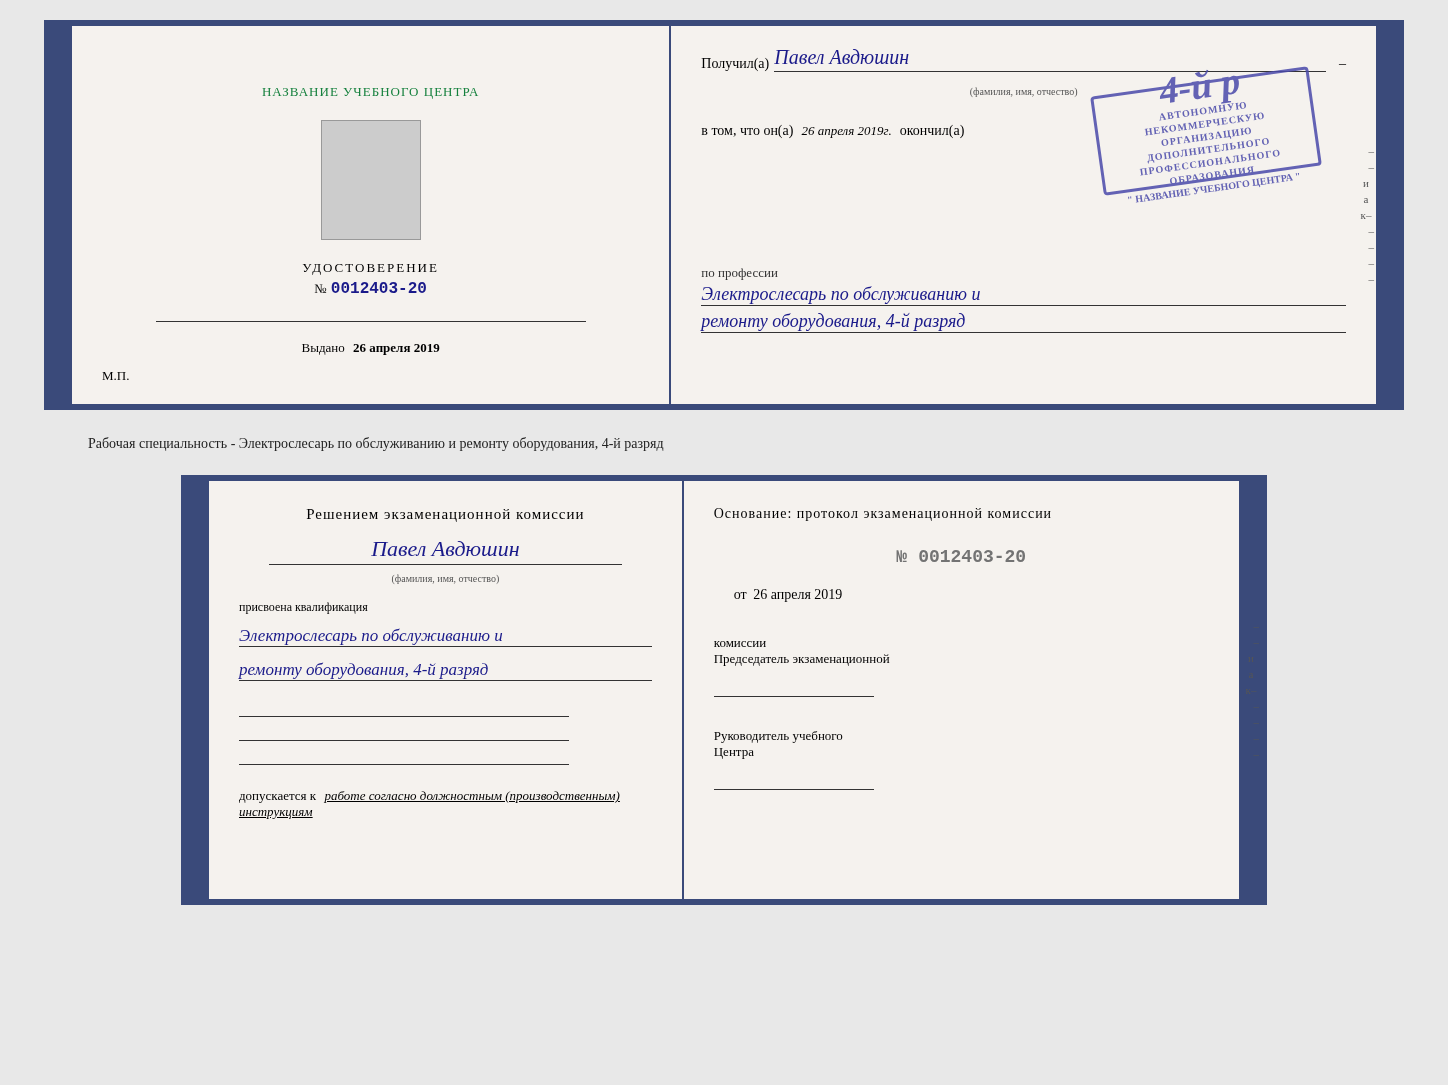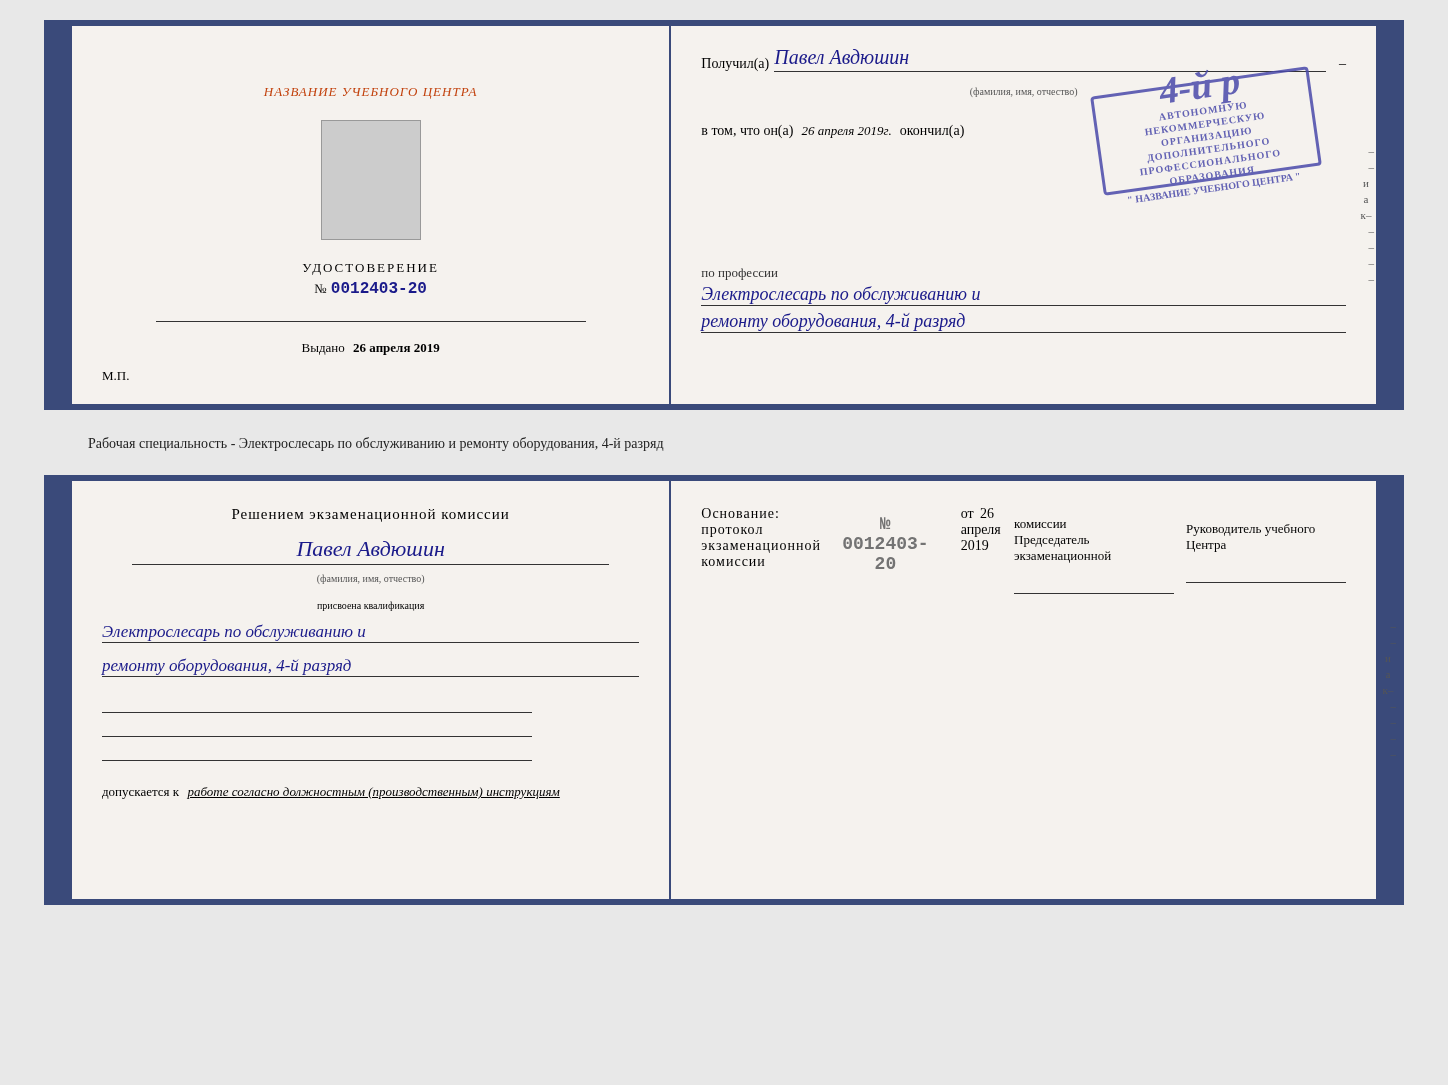--- a/index.html
+++ b/index.html
@@ -57,24 +57,23 @@
     .doc-spine-right {
       width: 22px;
       background: #3a4a7a;
       flex-shrink: 0;
     }
 
     .doc-title-center {
       text-align: center;
       font-size: 13px;
       letter-spacing: 1px;
-      color: #c2410c;
+      color: #15803d;
       margin-bottom: 20px;
       text-transform: uppercase;
-      font-style: italic;
     }
 
     .photo-placeholder {
       width: 100px;
       height: 120px;
       background: #ccc;
       border: 1px solid #999;
       margin-bottom: 20px;
     }
 
@@ -213,39 +212,40 @@
       padding: 8px 0 5px 44px;
       width: 1360px;
       margin: 0 auto;
     }
 
     
     .document-bottom {
       display: flex;
       background: #f5f2ee;
       border: 6px solid #3a4a7a;
-      width: 1360px;
+      width: 1086px;
       margin: 0 auto;
       min-height: 430px;
       position: relative;
     }
 
     .bottom-left {
       flex: 1;
       padding: 25px 30px 20px 30px;
       border-right: 2px solid #3a4a7a;
       display: flex;
       flex-direction: column;
       gap: 8px;
     }
 
     .bottom-right {
       flex: 1.2;
       padding: 25px 30px 20px 30px;
       display: flex;
+      flex-direction: column;
       gap: 12px;
     }
 
     .decision-title {
       font-size: 15px;
       text-align: center;
       letter-spacing: 1px;
       margin-bottom: 5px;
     }
 
@@ -260,22 +260,22 @@
       margin: 0 30px;
     }
 
     .caption-center {
       font-size: 10px;
       text-align: center;
       color: #555;
     }
 
     .assigned-label {
-      font-size: 10px;
-      text-align: center;
+      font-size: 12px;
+      text-align: left;
       margin-top: 8px;
     }
 
     .qualification-text {
       font-size: 17px;
       font-style: italic;
       color: #1a1a8a;
       font-family: 'Georgia', serif;
       border-bottom: 1px solid #333;
       margin-top: 3px;

